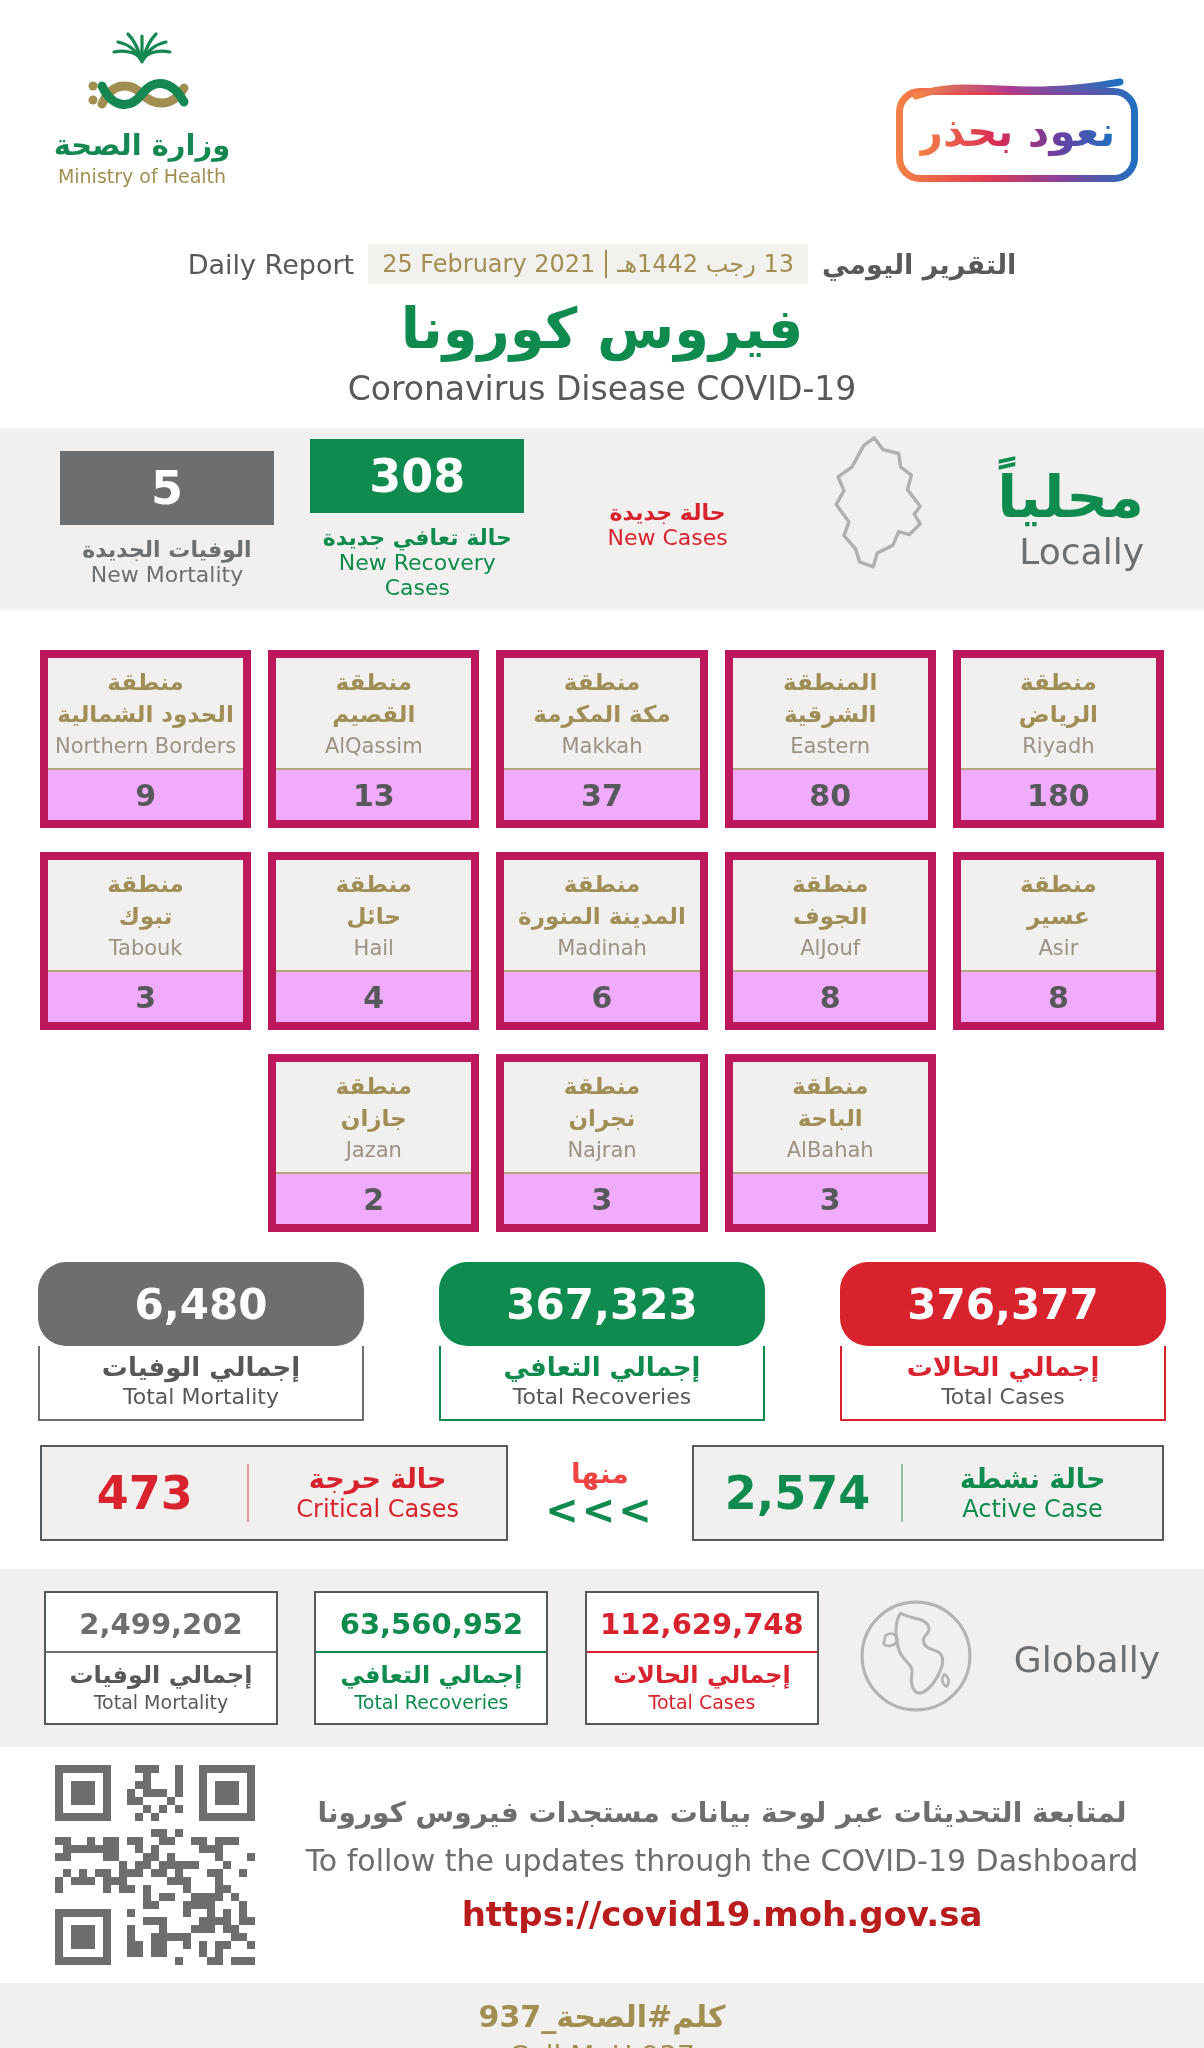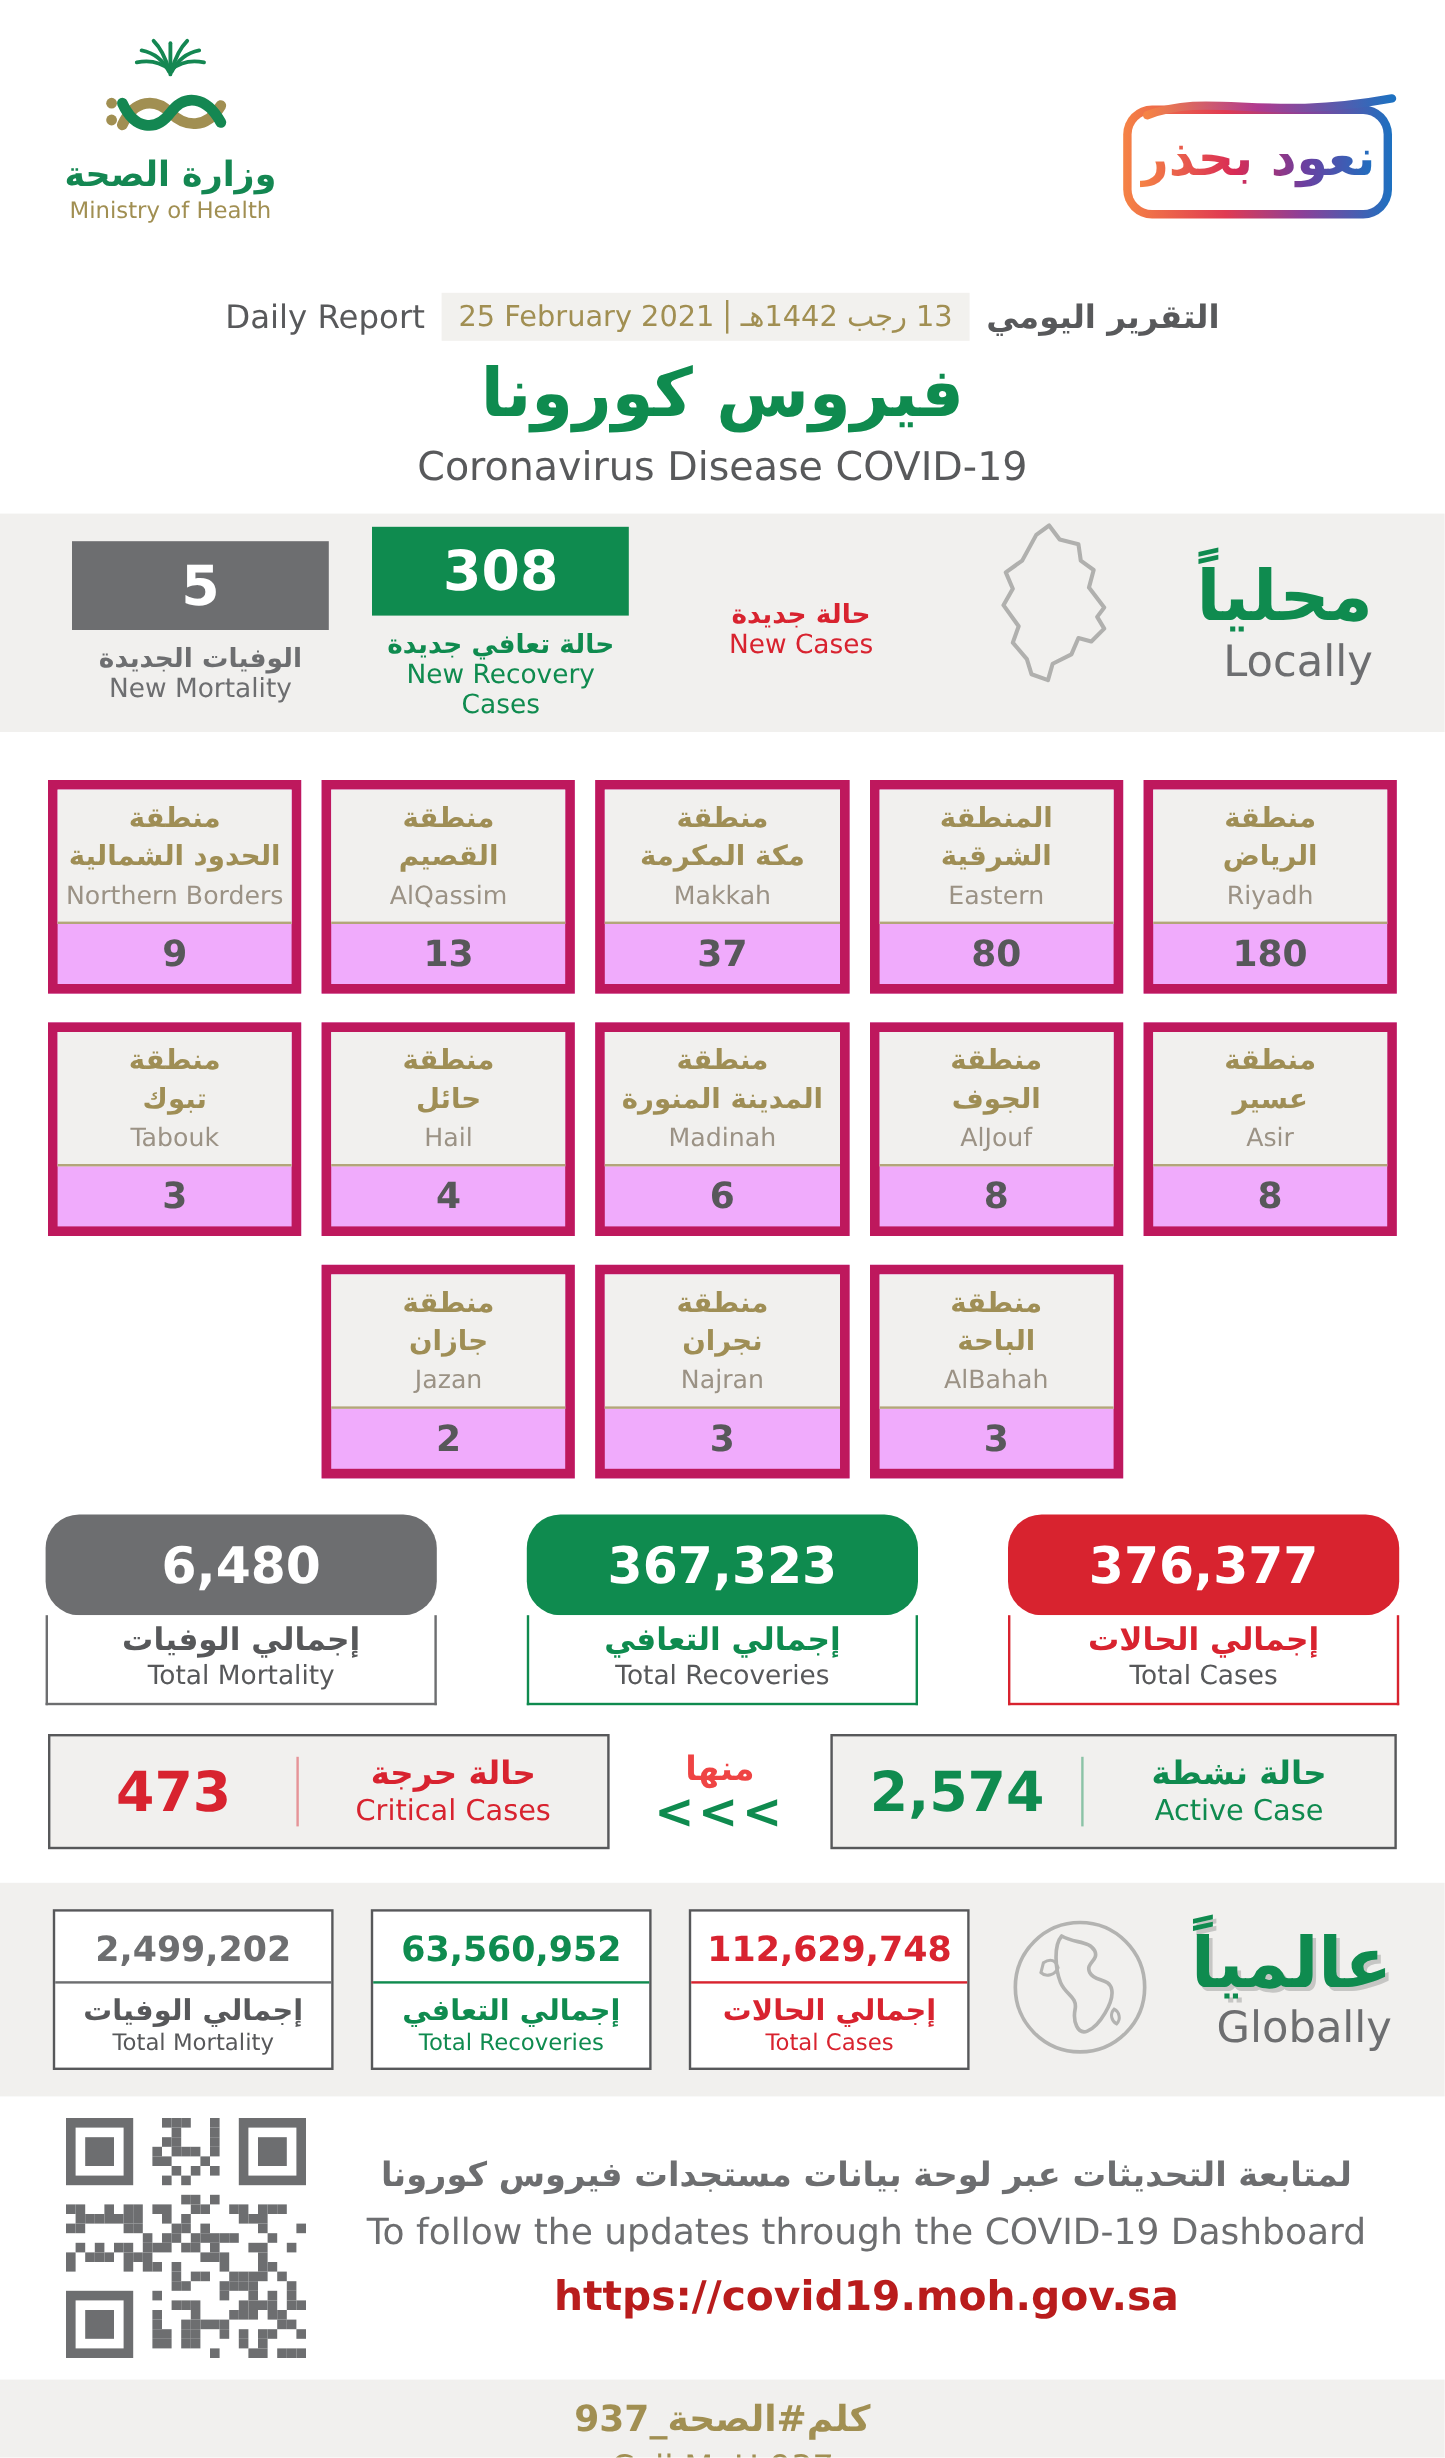--- a/index.html
+++ b/index.html
@@ -10,21 +10,21 @@
   }
   .band { background:#f1f0ee; }
 
   
   .header { position:relative; height:212px; }
   .logo { position:absolute; left:52px; top:26px; width:180px; text-align:center; }
   .logo svg { display:block; margin:0 auto; }
   .logo-ar { color:#148752; font-size:29px; font-weight:bold; margin-top:2px; }
   .logo-en { color:#a18f52; font-size:19px; margin-top:3px; }
 
-  .badge { position:absolute; right:44px; top:88px; width:224px; height:94px;
+  .badge { position:absolute; right:66px; top:88px; width:242px; height:94px;
     border-radius:24px; padding:7px;
     background:linear-gradient(90deg,#f58345 0%,#e03a52 38%,#8e3f97 66%,#1d71c1 100%); }
   .badge-inner { width:100%; height:100%; background:#fff; border-radius:17px;
     display:flex; align-items:center; justify-content:center; }
   .badge-text { font-size:42px; font-weight:bold; color:#b03a6e; line-height:1; padding-bottom:6px; }
   @supports ((-webkit-background-clip:text) or (background-clip:text)) {
     .badge-text { background:linear-gradient(90deg,#f58345 0%,#d92b55 40%,#6b3fa0 70%,#1d71c1 100%);
       -webkit-background-clip:text; background-clip:text; color:transparent; }
   }
   .badge-swoosh { position:absolute; top:-14px; left:14px; }
@@ -368,21 +368,20 @@
   </div>
   <div class="globe-wrap">
     <svg width="122" height="122" viewBox="0 0 120 120">
       <circle cx="60" cy="60" r="53" fill="none" stroke="#b3b3b1" stroke-width="3"></circle>
       <path d="M45 18 C55 24 68 22 72 30 C76 38 64 40 68 48 C72 56 84 52 86 62 C88 72 76 92 66 96 C58 99 54 88 56 78 C58 68 48 66 44 56 C40 46 38 26 45 18 Z" fill="none" stroke="#b3b3b1" stroke-width="3" stroke-linejoin="round"></path>
       <path d="M30 40 C36 36 40 38 42 44 C40 50 32 52 28 48 Z" fill="none" stroke="#b3b3b1" stroke-width="2.5"></path>
       <path d="M88 78 C92 80 94 86 90 90 C86 88 84 82 88 78 Z" fill="none" stroke="#b3b3b1" stroke-width="2.5"></path>
     </svg>
   </div>
   <div class="sec-head">
-    <div class="sec-head-ar shadowed" dir="rtl">عالمياً</div>
     <div class="sec-head-en">Globally</div>
   </div>
 </div>
 
 <div class="qr-section">
   <div class="qr-wrap">
     <svg id="qr-svg" width="200" height="200" viewBox="0 0 200 200">
         <rect x="80" y="0" width="8" height="8" fill="#6d6e70"></rect>
         <rect x="88" y="0" width="8" height="8" fill="#6d6e70"></rect>
         <rect x="96" y="0" width="8" height="8" fill="#6d6e70"></rect>

